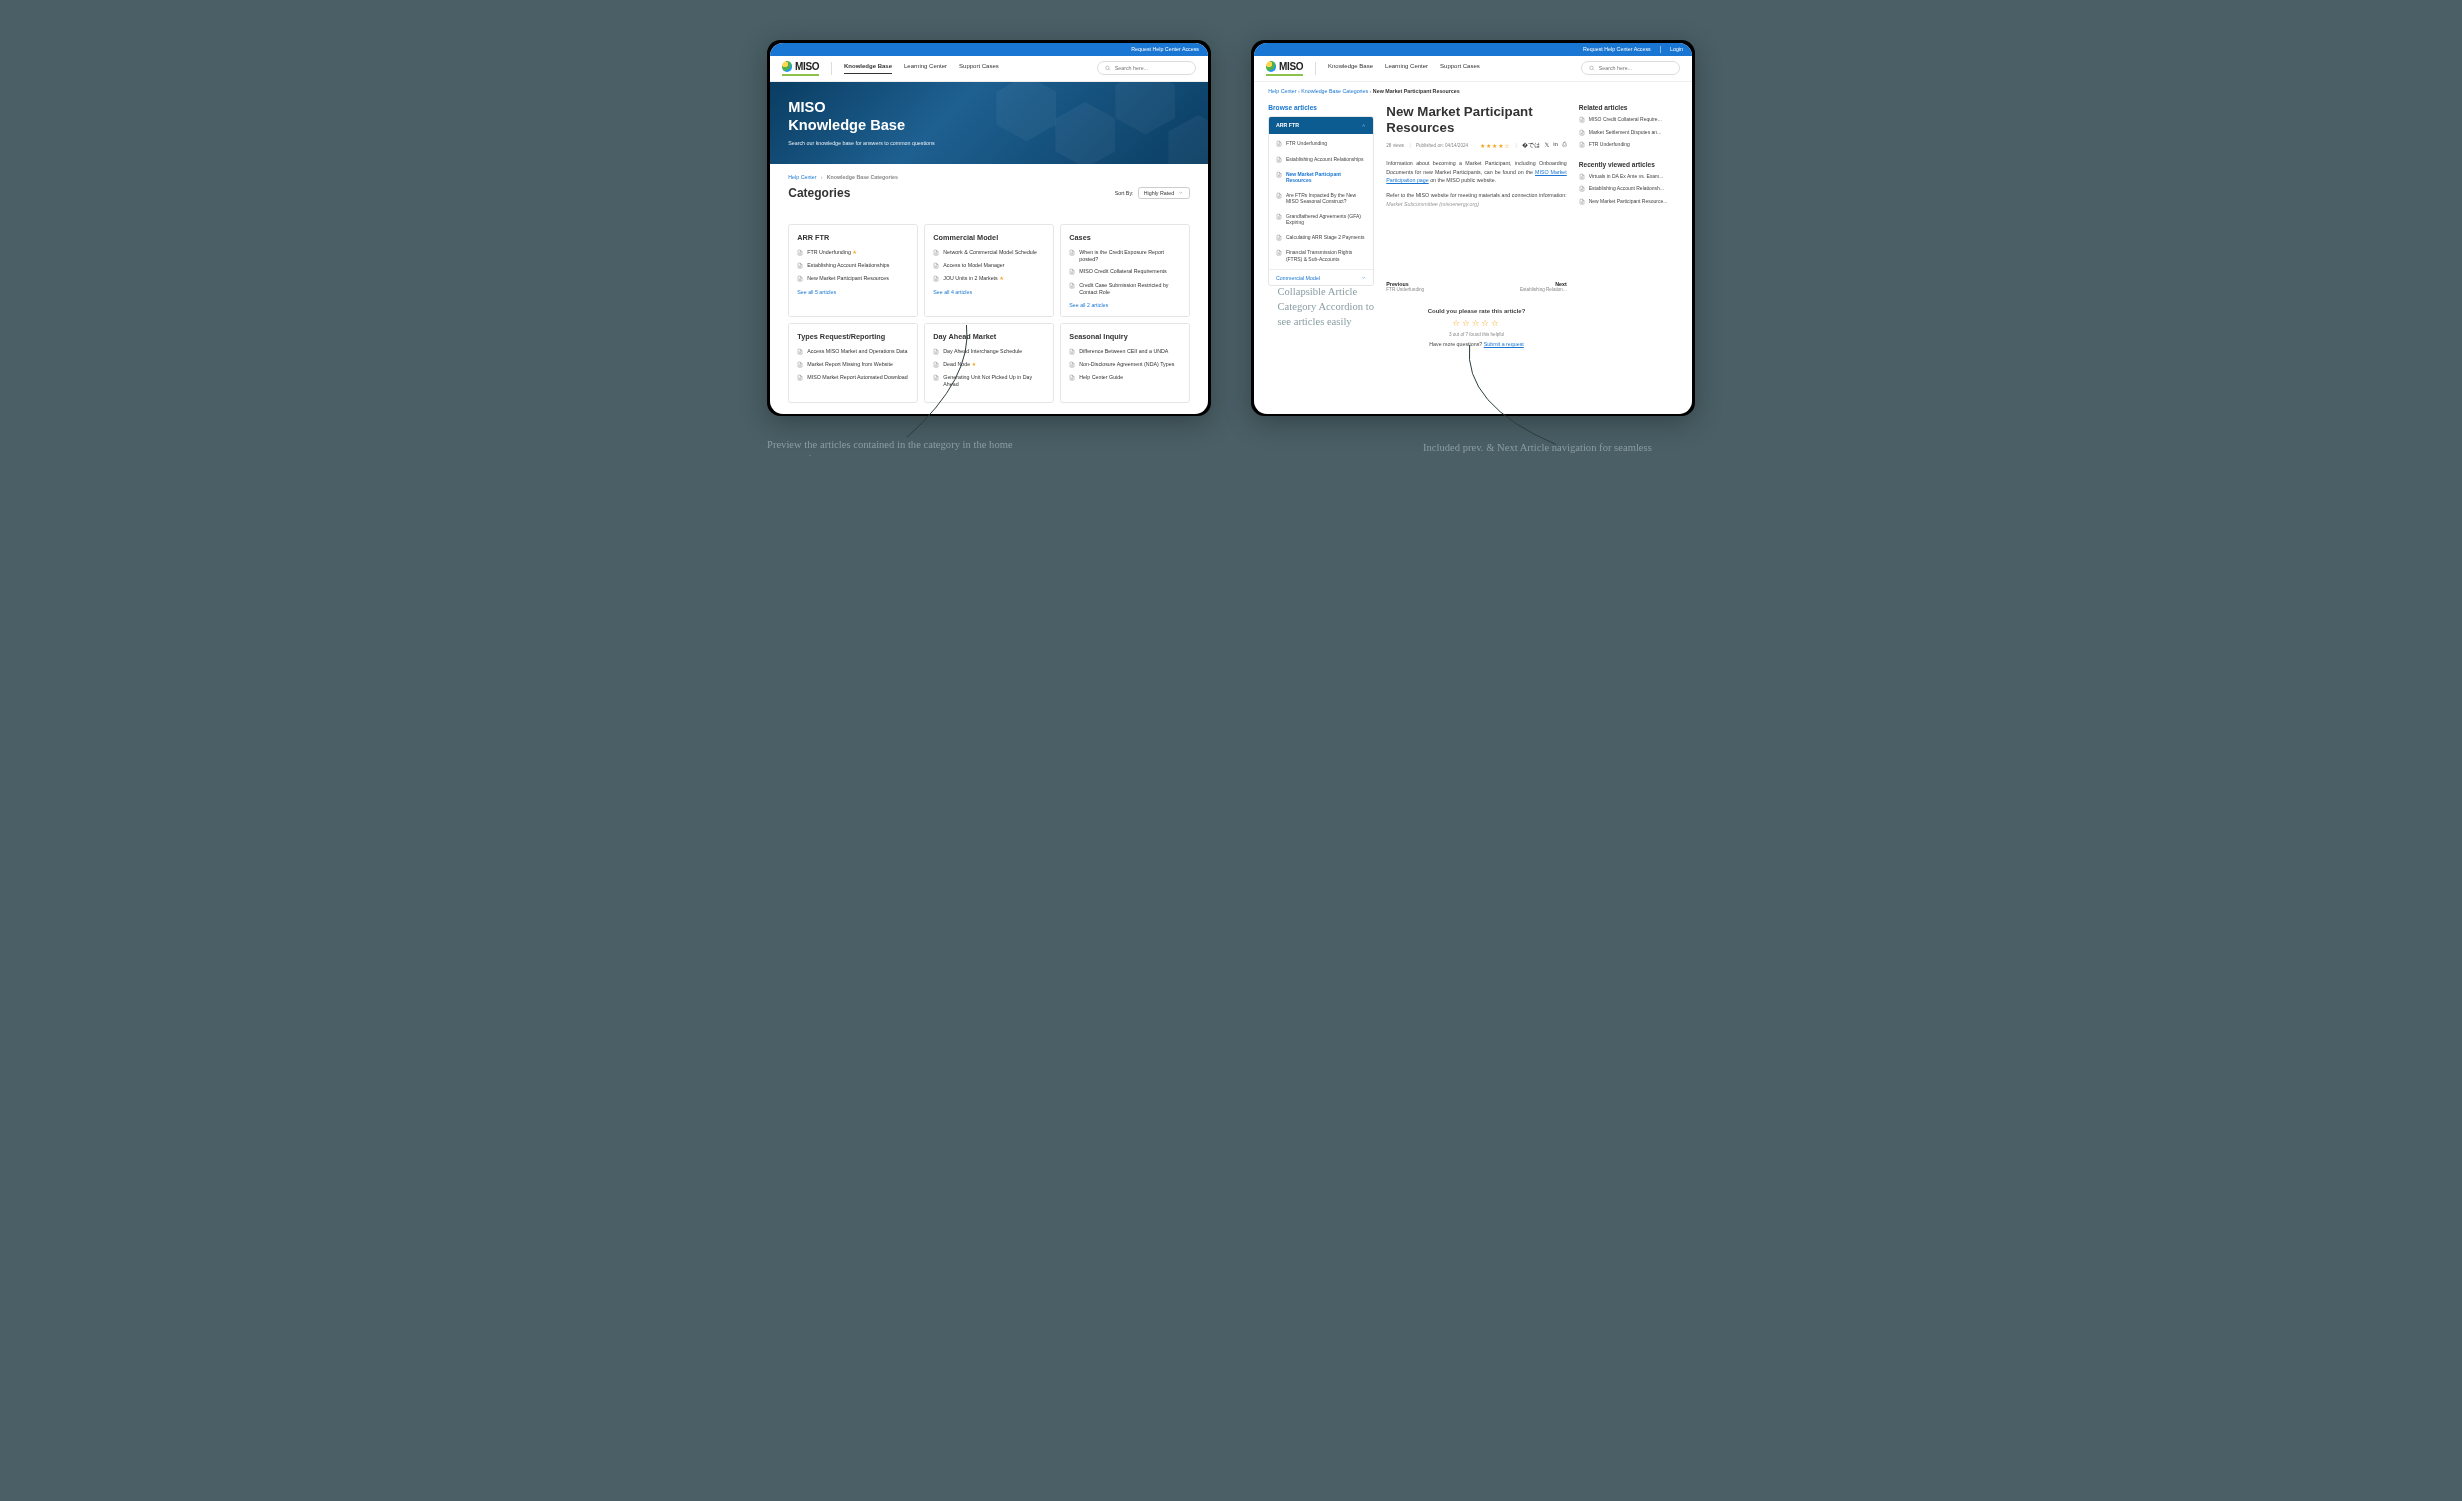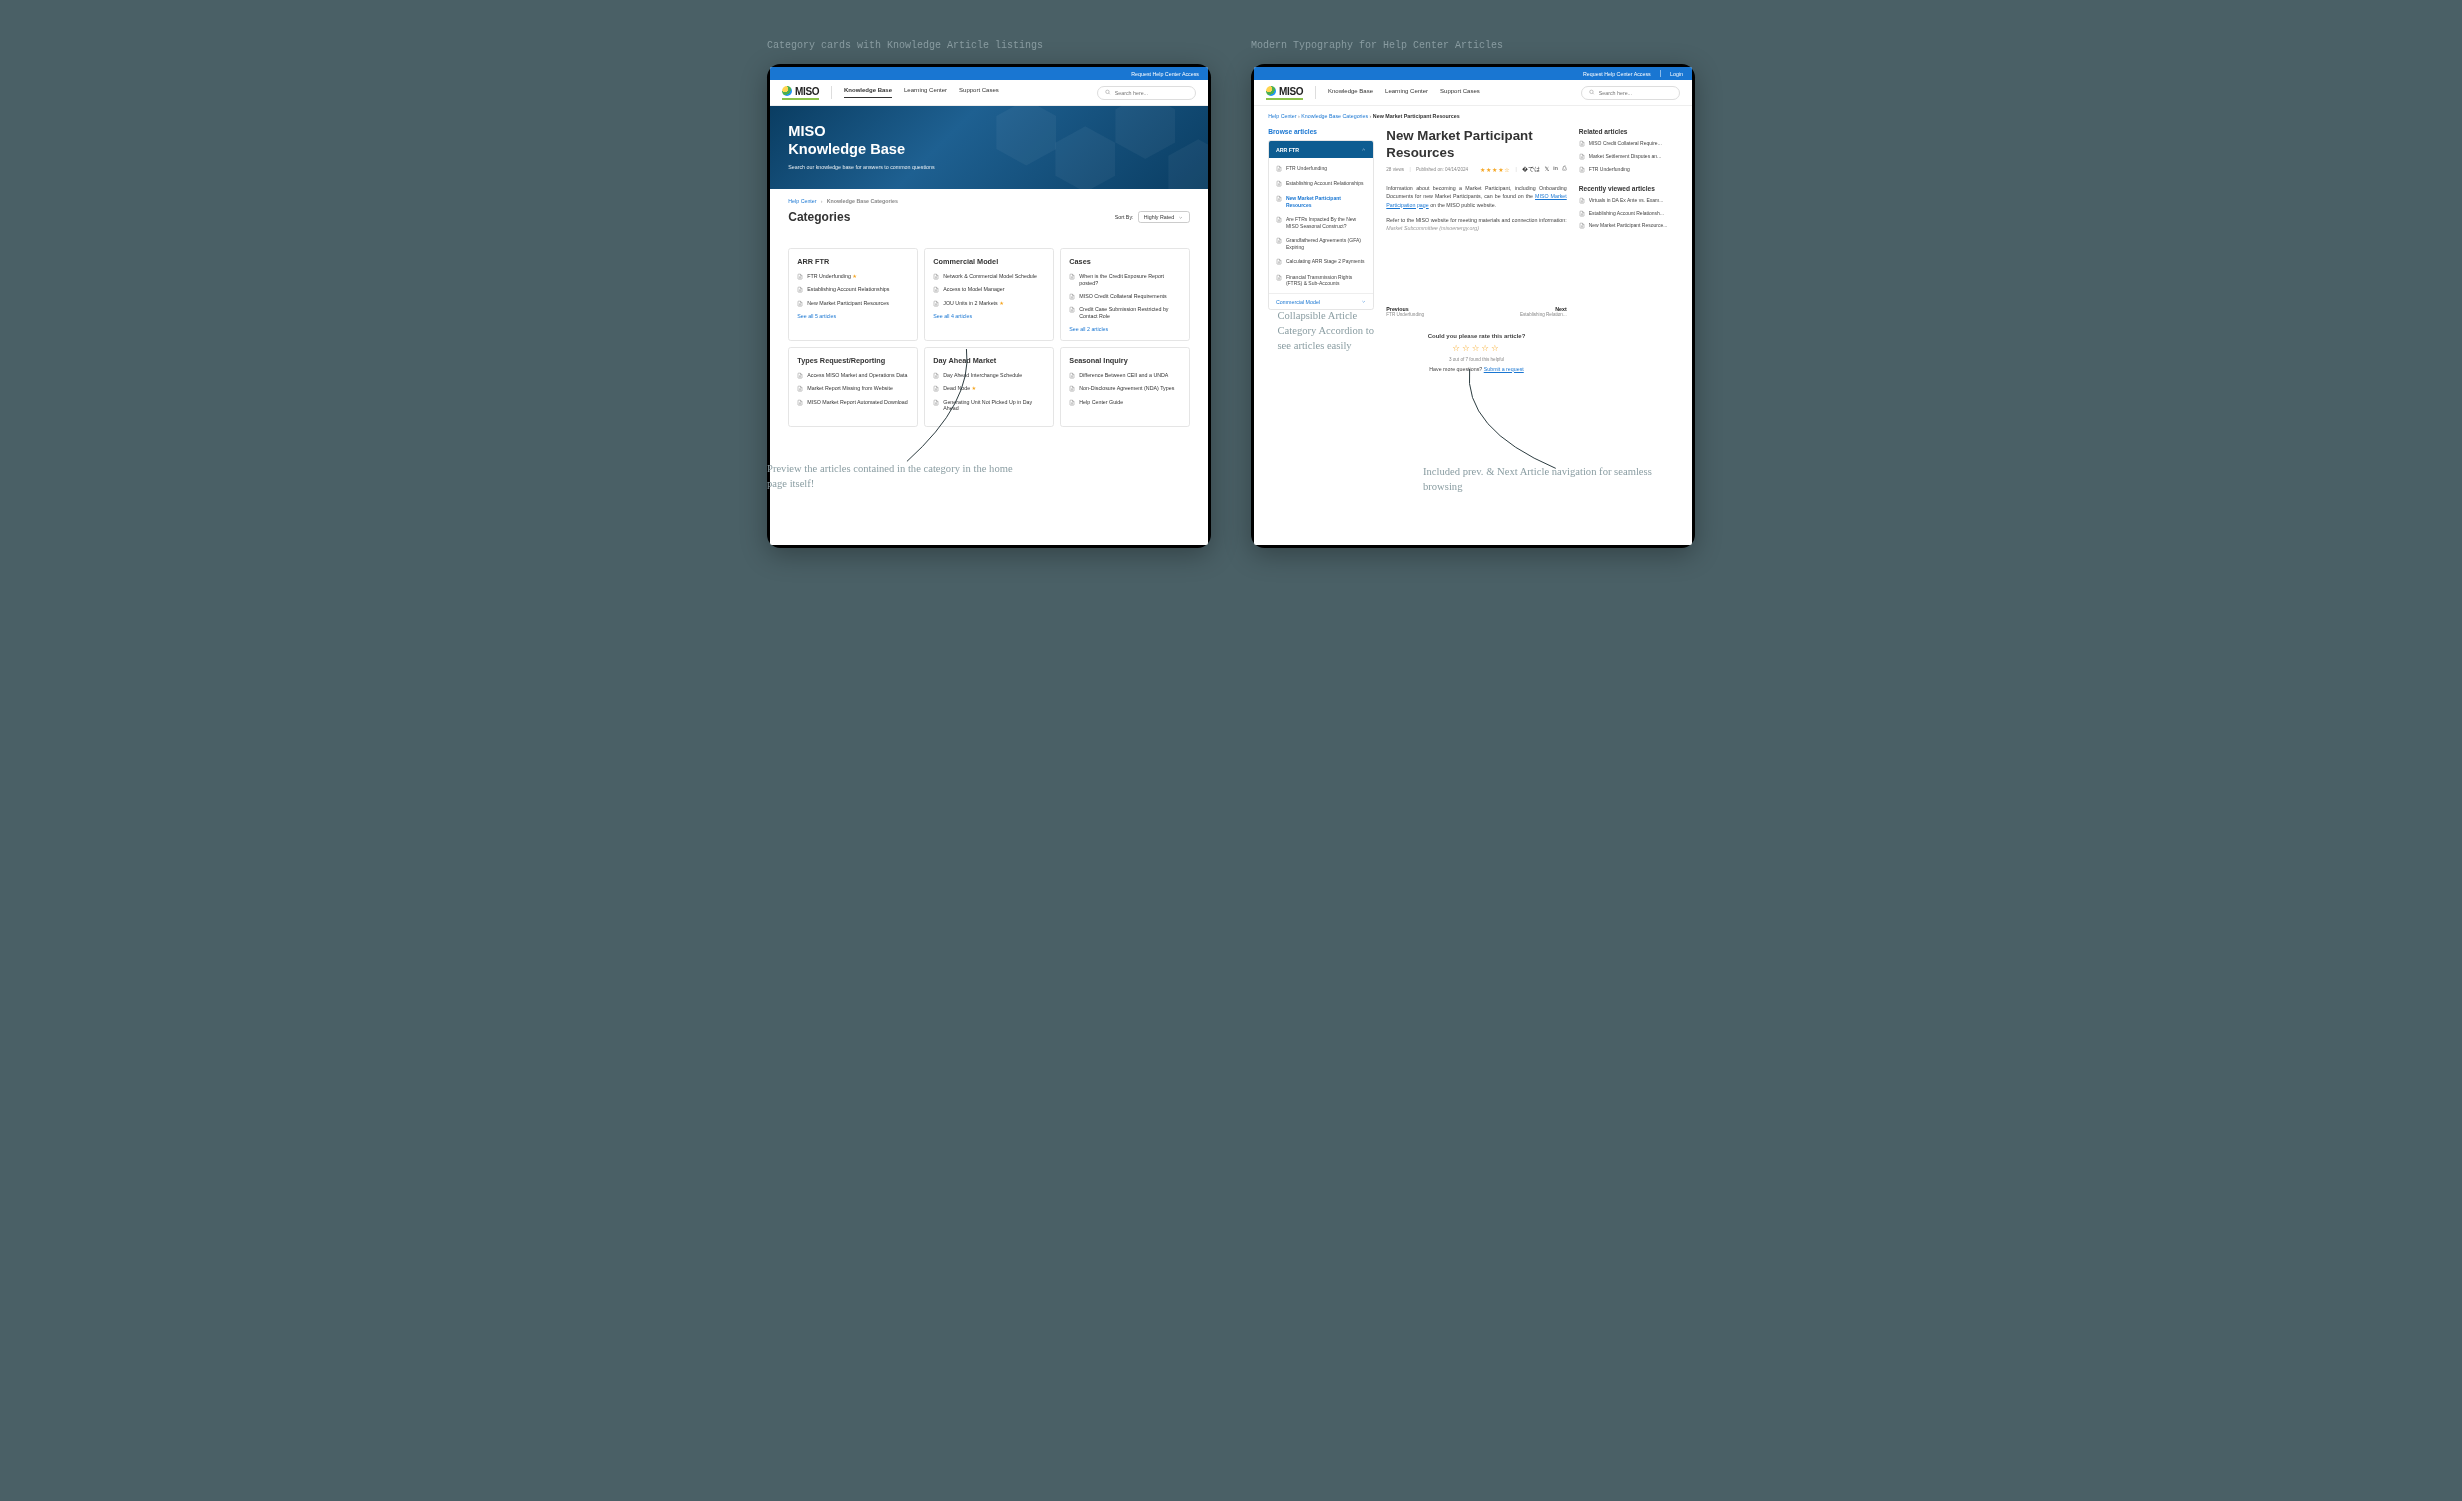--- a/index.html
+++ b/index.html
@@ -2,21 +2,21 @@
 <html style="font-size:10.6px"><head>
 <meta charset="utf-8">
 <style>
 * { box-sizing: border-box; margin: 0; padding: 0; }
 body { background: #4a6066; font-family: -apple-system, BlinkMacSystemFont, 'Segoe UI', sans-serif; padding: 40px 26.5px; color: #333; }
 .stage { max-width: 928px; margin: 0 auto; position: relative; }
 .caption { font-family: 'Courier New', monospace; font-size: 10px; color: #8a9da2; margin-bottom: 13.3px; }
 .row { display: flex; gap: 40px; align-items: flex-start; }
 .col { flex: 1; position: relative; }
 .device { background: #000; border-radius: 13.3px; padding: 2.7px; box-shadow: 0 6.6px 26.5px rgba(0,0,0,0.3); }
-.screen { background: #fff; border-radius: 2px; overflow: hidden; height: 478px; display: flex; flex-direction: column; }
+.screen { background: #fff; border-radius: 13px; overflow: hidden; height: 371px; display: flex; flex-direction: column; }
 
 
 .topbar { background: #1976d2; height: 13.3px; display: flex; justify-content: flex-end; align-items: center; padding: 0 9.3px; gap: 9.3px; }
 .topbar a { color: #fff; font-size: 5.3px; text-decoration: none; }
 .divider-v { width: 0.7px; height: 6.6px; background: rgba(255,255,255,0.5); }
 
 
 .header { display: flex; align-items: center; padding: 5.3px 12px; border-bottom: 0.7px solid #eee; gap: 12px; }
 .logo { display: flex; align-items: center; gap: 2.7px; }
 .logo-icon { width: 10.6px; height: 10.6px; border-radius: 50%; background: radial-gradient(circle at 30% 30%, #ffd54f 0 30%, #4caf50 30% 60%, #2196f3 60%); }
@@ -100,24 +100,20 @@
 .chevron { width: 5.3px; height: 5.3px; }
 
 .breadcrumb2 { font-size: 5.3px; color: #888; padding: 6.6px 14.6px 0; }
 .breadcrumb2 .bc-link { color: #1976d2; }
 .breadcrumb2 strong { color: #333; font-weight: 600; }
 </style>
 </head>
 <body>
 
 <div class="stage">
-  <div style="display:flex; gap:40px;">
-    <div style="flex:1;" class="caption">Category cards with Knowledge Article listings</div>
-    <div style="flex:1;" class="caption">Modern Typography for Help Center Articles</div>
-  </div>
 
   <div class="row">
 
     <div class="col">
       <div class="device">
         <div class="screen">
           <div class="topbar">
             <a href="#">Request Help Center Access</a>
           </div>
           <div class="header">

